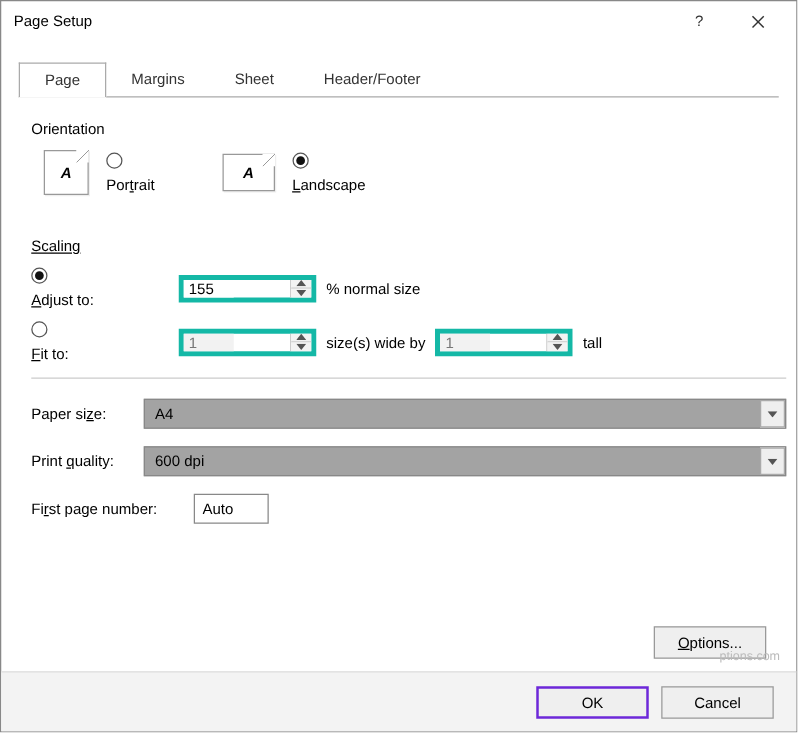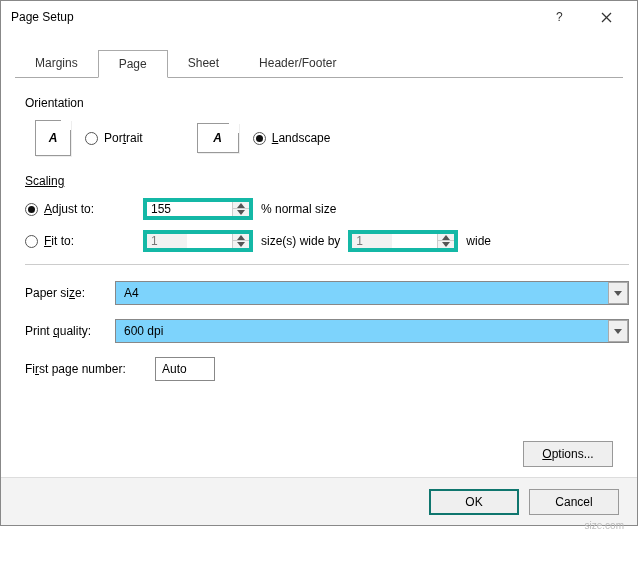--- a/index.html
+++ b/index.html
@@ -1,54 +1,54 @@
 <!DOCTYPE html>
 <html><head>
 <meta charset="utf-8">
 <style>
   * { box-sizing: border-box; font-family: "Segoe UI", Tahoma, sans-serif; font-size: 12px; }
   body { margin: 0; background: #fff; width: 638px; height: 586px; position: relative; }
-  .dialog { width: 638px; height: 526px; border: 1px solid #888; background: #fff; display: flex; flex-direction: column; }
+  .dialog { width: 638px; height: 586px; border: 1px solid #888; background: #fff; display: flex; flex-direction: column; }
   .titlebar { height: 32px; display: flex; align-items: center; padding: 0 8px 0 10px; }
   .title { font-size: 12px; }
   .spacer { flex: 1; }
   .tbtn { width: 46px; height: 32px; display: flex; align-items: center; justify-content: center; }
   .tbtn svg { display: block; }
   .tabs { display: flex; border-bottom: 1px solid #aaa; margin: 16px 14px 0 14px; }
   .tab { padding: 6px 20px; color: #333; position: relative; top: 1px; }
   .tab.active { border: 1px solid #aaa; border-bottom: 1px solid #fff; background: #fff; }
   .content { flex: 1; padding: 12px 8px 8px 24px; position: relative; }
   .section-title { margin-top: 6px; margin-bottom: 10px; }
   .orient-row { display: flex; align-items: center; gap: 14px; margin-bottom: 16px; }
   .orient-icon { width: 36px; height: 36px; border: 1px solid #999; background: #fff; box-shadow: 1px 1px 0 #eee; display: flex; align-items: center; justify-content: center; font-family: "Times New Roman", serif; font-weight: bold; font-size: 20px; font-style: italic; position: relative; margin-left: 10px; }
   .orient-icon.landscape { width: 42px; height: 30px; }
   .dogear { position: absolute; top: -1px; right: -1px; width: 10px; height: 10px; background: linear-gradient(135deg, #fff 0 50%, #999 50% 52%, #fff 52% 100%); }
-  .radio { display: flex; align-items: center; gap: 6px; margin-right: 30px; }
+  .radio { display: flex; align-items: flex-start; gap: 6px; margin-right: 30px; flex-direction: column; }
   .radio .dot { width: 13px; height: 13px; border: 1px solid #555; border-radius: 50%; display: flex; align-items: center; justify-content: center; }
   .radio.sel .dot::after { content: ""; width: 7px; height: 7px; background: #111; border-radius: 50%; display: block; }
   .spin { display: flex; align-items: stretch; border: 4px solid #14b8a6; background: #fff; height: 22px; gap: 45px; }
   .spin input { border: none; width: 40px; padding: 0 4px; text-align: left; font-size: 12px; outline: none; }
   .spin.disabled input { background: #f2f2f2; color: #777; }
   .spin .btns { display: flex; flex-direction: column; border-left: 1px solid #ccc; }
   .spin .sb { width: 16px; height: 10px; display: flex; align-items: center; justify-content: center; background: #f3f3f3; }
   .spin .sb:first-child { border-bottom: 1px solid #ccc; }
   .scaling-row { display: flex; align-items: center; margin-bottom: 10px; }
   .scaling-row .radio { min-width: 88px; }
   .gap8 { width: 8px; }
   .hr { border-top: 1px solid #ccc; margin: 12px 0 16px 0; }
   .labeled-row { display: flex; align-items: center; margin-bottom: 14px; }
   .labeled-row .lbl { width: 90px; }
-  .combo { flex: 1; display: flex; align-items: center; border: 1px solid #888; height: 24px; background: #7dd3fc; }
+  .combo { flex: 1; display: flex; align-items: center; border: 1px solid #888; height: 24px; background: #a3a3a3; }
   .combo input { border: none; flex: 1; padding: 0 8px; font-size: 12px; outline: none; background: transparent; }
   .combo .cbtn { width: 20px; height: 22px; border-left: 1px solid #ccc; background: #efefef; display: flex; align-items: center; justify-content: center; border: 1px solid #aaa; }
   .small-input { border: 1px solid #888; height: 24px; width: 60px; padding: 0 6px; font-size: 12px; }
   .options-btn { position: absolute; right: 24px; bottom: 10px; width: 90px; height: 26px; border: 1px solid #999; background: #efefef; display: flex; align-items: center; justify-content: center; }
   .footer { height: 48px; border-top: 1px solid #ddd; background: #f3f3f3; display: flex; align-items: center; justify-content: flex-end; padding: 0 18px; gap: 10px; }
   .btn { width: 90px; height: 26px; border: 1px solid #999; background: #efefef; display: flex; align-items: center; justify-content: center; }
-  .btn.primary { border: 2px solid #0f766e; }
+  .btn.primary { border: 2px solid #6d28d9; }
   .u { text-decoration: underline; }
   .watermark { position: absolute; right: 14px; bottom: 55px; font-size: 10px; color: #bbb; }
 </style>
 </head>
 <body>
 
 <div class="dialog">
   <div class="titlebar">
     <span class="title">Page Setup</span>
     <span class="spacer"></span>
@@ -59,22 +59,22 @@
     </div>
     <div class="tbtn">
       <svg width="11" height="11" viewBox="0 0 11 11">
           <line x1="1" y1="1" x2="10" y2="10" stroke="#333" stroke-width="1.2"></line>
           <line x1="10" y1="1" x2="1" y2="10" stroke="#333" stroke-width="1.2"></line>
         </svg>
     </div>
   </div>
 
   <div class="tabs">
+    <div class="tab active">Page</div>
     <div class="tab">Margins</div>
-    <div class="tab active">Page</div>
     <div class="tab">Sheet</div>
     <div class="tab">Header/Footer</div>
   </div>
 
   <div class="content">
     <div class="section-title">Orientation</div>
     <div class="orient-row">
       <div class="orient-icon">
         <span>A</span>
         <div class="dogear"></div>
@@ -86,21 +86,21 @@
       <div class="orient-icon landscape">
         <span>A</span>
         <div class="dogear"></div>
       </div>
       <div class="radio sel">
         <span class="dot"></span>
         <span><span class="u">L</span>andscape</span>
       </div>
     </div>
 
-    <div class="section-title" style="margin-top:18px;text-decoration:underline;">Scaling</div>
+    <div class="section-title" style="margin-top:34px;text-decoration:underline;">Scaling</div>
 
     <div class="scaling-row">
       <div class="radio sel">
         <span class="dot"></span>
         <span><span class="u">A</span>djust to:</span>
       </div>
       <div class="spin">
         <input value="155" style="">
         <div class="btns">
           <div class="sb">
@@ -151,21 +151,21 @@
               </svg>
             </div>
           <div class="sb">
               <svg width="8" height="5">
                 <polygon points="0,0 8,0 4,5" fill="#555"></polygon>
               </svg>
             </div>
         </div>
       </div>
       <span class="gap8"></span>
-      <span>wide</span>
+      <span>tall</span>
     </div>
 
     <div class="hr"></div>
 
     <div class="labeled-row">
       <span class="lbl">Paper si<span class="u">z</span>e:</span>
       <div class="combo">
         <input value="A4" style="">
         <div class="cbtn">
             <svg width="8" height="5">
@@ -195,14 +195,14 @@
     <div class="options-btn">
         <span><span class="u">O</span>ptions...</span>
       </div>
   </div>
 
   <div class="footer">
     <div class="btn primary">OK</div>
     <div class="btn">Cancel</div>
   </div>
 
-  <div class="watermark">size.com</div>
+  <div class="watermark">ptions.com</div>
 </div>
 
 </body></html>

